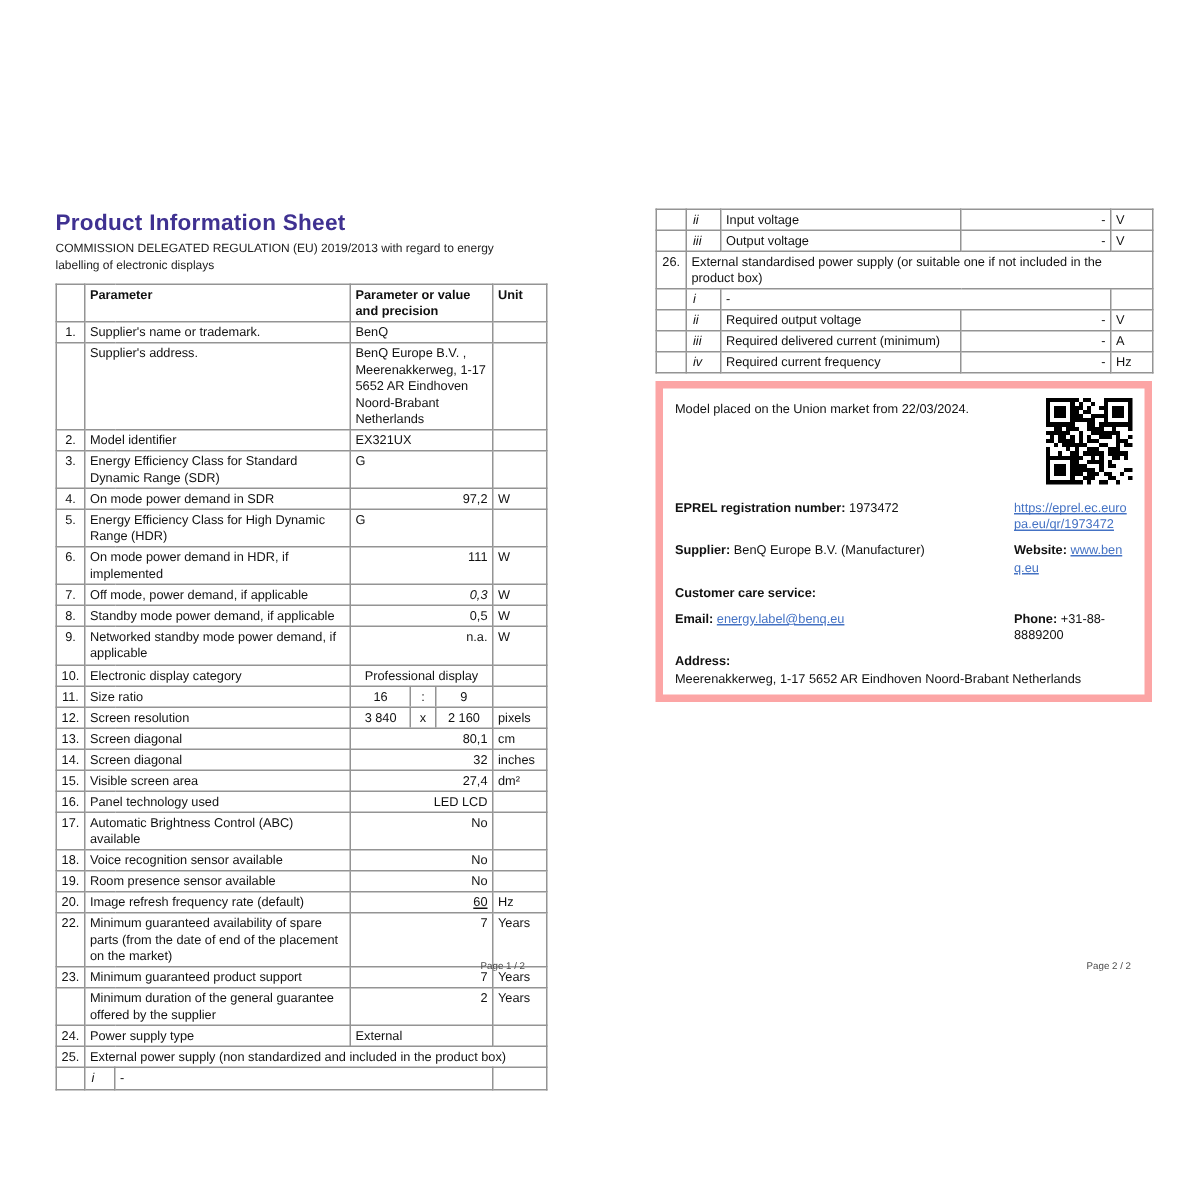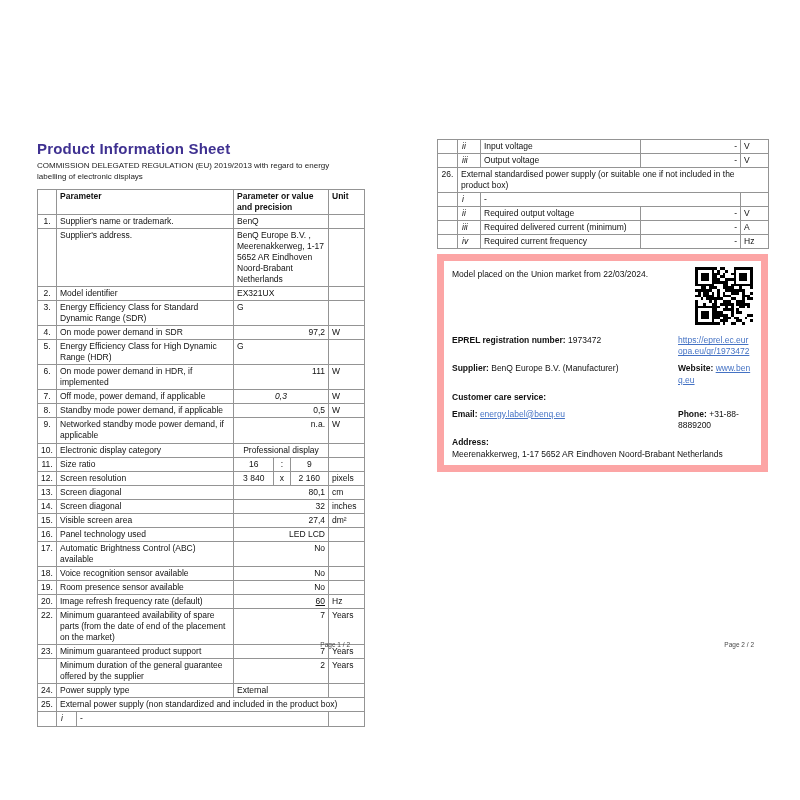--- a/index.html
+++ b/index.html
@@ -17,21 +17,21 @@
   .c-unit{padding-left:3px;}
   .noPad{padding:0;}
   .split{display:flex;width:100%;}
   .split>div{text-align:center;padding:1px 0;}
   .split>div:nth-child(1){flex:0 0 42%;}
   .split>div:nth-child(2){flex:0 0 16%;border-left:1px solid #949494;border-right:1px solid #949494;}
   .split>div:nth-child(3){flex:1;}
   .page-footer{position:absolute;top:641px;font-size:6.5px;color:#4a4a4a;text-align:right;}
   #footer1{left:37px;width:313px;}
   #footer2{left:437px;width:317px;}
-  .info-box{border:7px solid #fca5a5;margin-top:5px;padding:6px 8px 5px 8px;font-size:8.5px;line-height:1.3;min-height:150px;box-sizing:border-box;}
+  .info-box{border:5px solid #fca5a5;margin-top:5px;padding:6px 8px 5px 8px;font-size:8.5px;line-height:1.3;min-height:150px;box-sizing:border-box;}
   .box-top{display:flex;justify-content:space-between;align-items:flex-start;min-height:62px;}
   .box-top .placed-text{padding-top:2px;}
   .qr{width:58px;height:58px;flex:0 0 58px;}
   .info-grid{display:grid;grid-template-columns:190px 1fr;column-gap:4px;row-gap:0;gap:36px;}
   .info-row{margin-top:6px;}
   b.lbl{font-weight:bold;}
   a.lnk{color:#4472c4;text-decoration:underline;word-break:break-all;}
   .addr-line{margin-top:1px;}
 </style>
 </head>
@@ -95,21 +95,21 @@
         </tr>
         <tr>
           <td class="c-num">6.</td>
           <td class="c-param" colspan="2">On mode power demand in HDR, if implemented</td>
           <td class="c-val" style="text-align: right;">111</td>
           <td class="c-unit">W</td>
         </tr>
         <tr>
           <td class="c-num">7.</td>
           <td class="c-param" colspan="2">Off mode, power demand, if applicable</td>
-          <td class="c-val" style="text-align: center; font-style: italic;">0,3</td>
+          <td class="c-val" style="text-align: right; font-style: italic;">0,3</td>
           <td class="c-unit">W</td>
         </tr>
         <tr>
           <td class="c-num">8.</td>
           <td class="c-param" colspan="2">Standby mode power demand, if applicable</td>
           <td class="c-val" style="text-align: right;">0,5</td>
           <td class="c-unit">W</td>
         </tr>
         <tr>
           <td class="c-num">9.</td>

